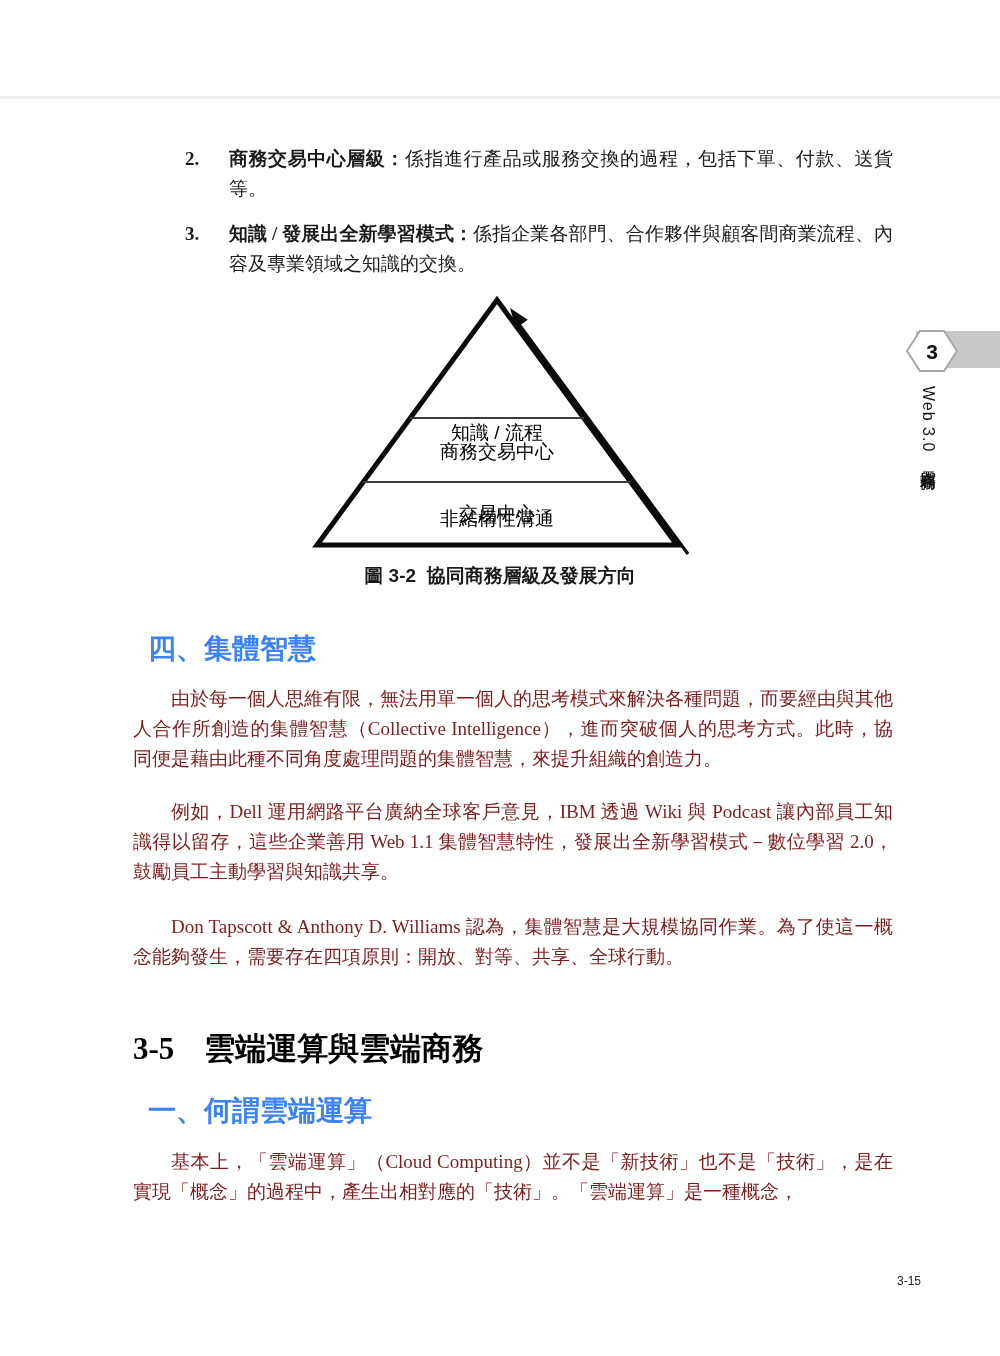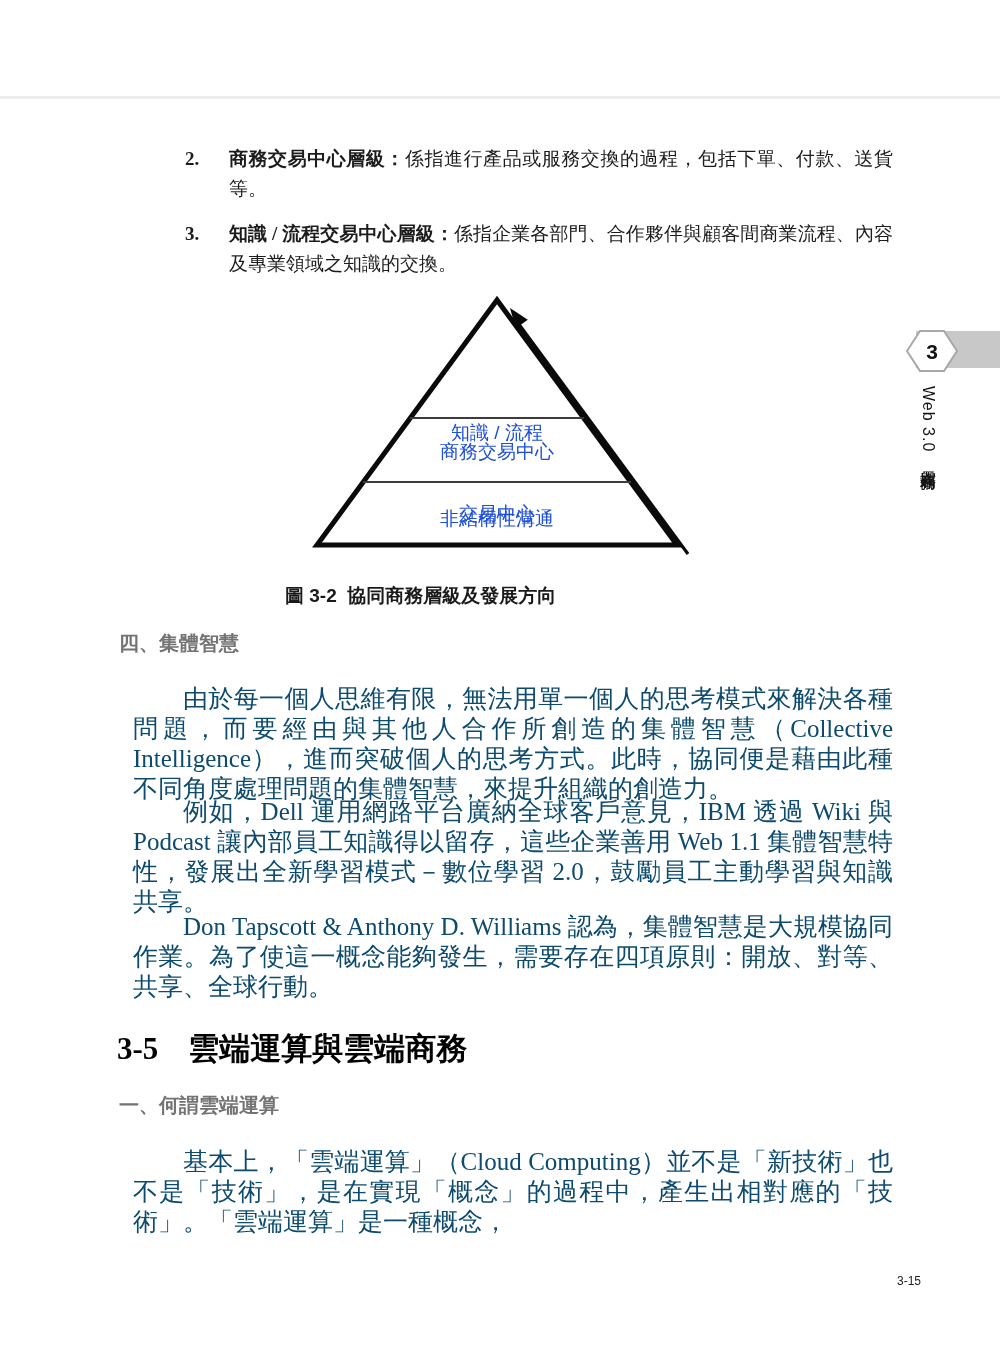--- a/index.html
+++ b/index.html
@@ -44,65 +44,65 @@
     left: 297px; top: 293px;
     width: 400px; height: 268px;
   }
   .figure svg { position: absolute; left: 0; top: 0; }
   .pyr-label {
     position: absolute;
     left: 0; right: 0;
     text-align: center;
     font-family: "Liberation Sans", "DejaVu Sans", sans-serif;
     font-size: 19px;
-    color: #1d4ed8;
+    color: #000000;
     white-space: pre-wrap;
   }
   .lvl1 { top: 72px; line-height: 27px; }
   .lvl2 { top: 146px; }
   .lvl3 { top: 213px; }
   .fig-caption {
     position: absolute;
     left: 285px; top: 563px;
     width: 430px;
+    text-align: center;
     font-family: "Liberation Sans", "DejaVu Sans", sans-serif;
     font-weight: bold;
     font-size: 19px;
     color: #1a1a1a;
     white-space: pre-wrap;
-    margin-top: 20px;
   }
   
   .h-sub {
     position: absolute;
-    left: 119px;
-    font-family: "Liberation Sans", "DejaVu Sans", sans-serif;
-    font-weight: bold;
-    font-size: 20px;
-    color: #737373;
+    left: 148px;
+    font-family: "Liberation Sans", "DejaVu Sans", sans-serif;
+    font-weight: bold;
+    font-size: 28px;
+    color: #3b82f6;
   }
   .h-main {
     position: absolute;
-    left: 117px; top: 1028px;
+    left: 133px; top: 1028px;
     font-weight: bold;
     font-size: 31px;
     color: #000;
     font-family: "Liberation Serif", "DejaVu Serif", serif;
   }
   .h-main .sec-title { margin-left: 30px; }
   
   .para {
     position: absolute;
     left: 133px;
     width: 760px;
-    font-size: 25px;
+    font-size: 19px;
     line-height: 30px;
     text-align: justify;
     text-indent: 2em;
-    color: #0c4a6e;
+    color: #7f1d1d;
   }
   .p1 { top: 684px; }
   .p2 { top: 797px; }
   .p3 { top: 912px; }
   .p4 { top: 1147px; }
   .page-num {
     position: absolute;
     left: 897px; top: 1274px;
     font-family: "Liberation Sans", "DejaVu Sans", sans-serif;
     font-size: 12px;
@@ -157,21 +157,21 @@
 
   <div class="top-rule"></div>
 
   <div class="oli" style="top:144px;">
     <span class="num">2.</span>
     <span class="body"><span class="term">商務交易中心層級：</span><span>係指進行產品或服務交換的過程，包括下單、付款、送貨等。</span></span>
   </div>
 
   <div class="oli" style="top:219px;">
     <span class="num">3.</span>
-    <span class="body"><span class="term">知識 / 流程交易中心層級：</span><span>係指企業各部門、合作夥伴與顧客間商業流程、內容及專業領域之知識的交換。</span></span>
+    <span class="body"><span class="term">知識 / 發展出全新學習模式：</span><span>係指企業各部門、合作夥伴與顧客間商業流程、內容及專業領域之知識的交換。</span></span>
   </div>
 
   <div class="figure">
     <svg width="400" height="266" viewBox="0 0 400 266">
       <polygon points="200,7 20,252 380,252" fill="#ffffff" stroke="#0a0a0a" stroke-width="5"></polygon>
       <line x1="113" y1="125" x2="287" y2="125" stroke="#3c3c3c" stroke-width="2"></line>
       <line x1="66" y1="189" x2="334" y2="189" stroke="#3c3c3c" stroke-width="2"></line>
       <g>
         <line x1="391" y1="261" x2="221" y2="30" stroke="#0a0a0a" stroke-width="3.2"></line>
         <polygon points="213,15 218.7,35.6 230.8,26.8" fill="#0a0a0a"></polygon>

